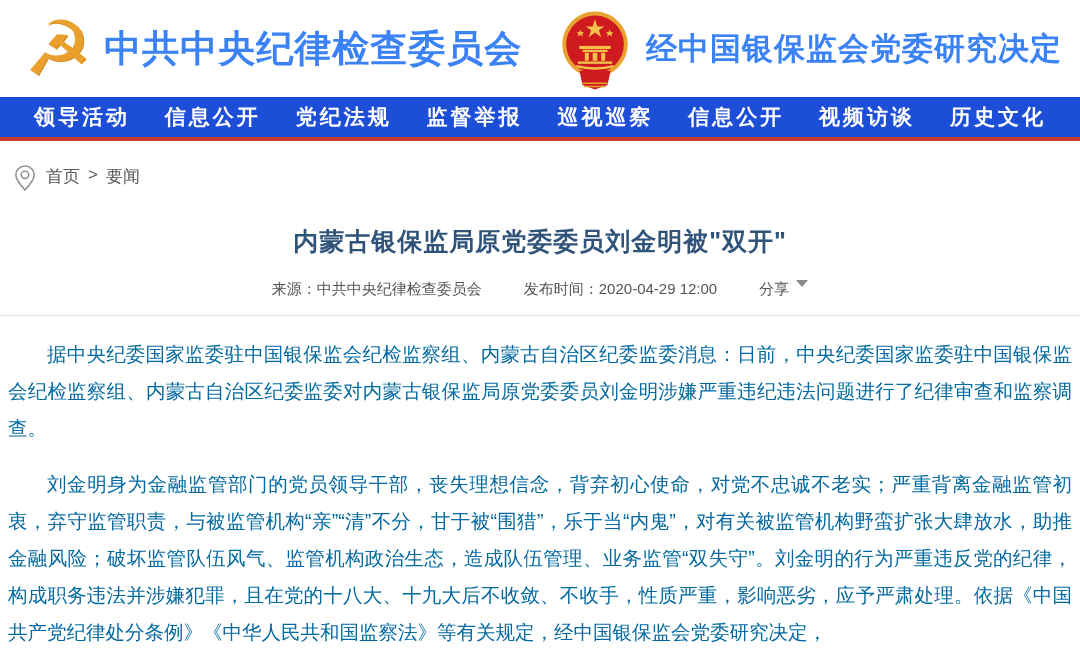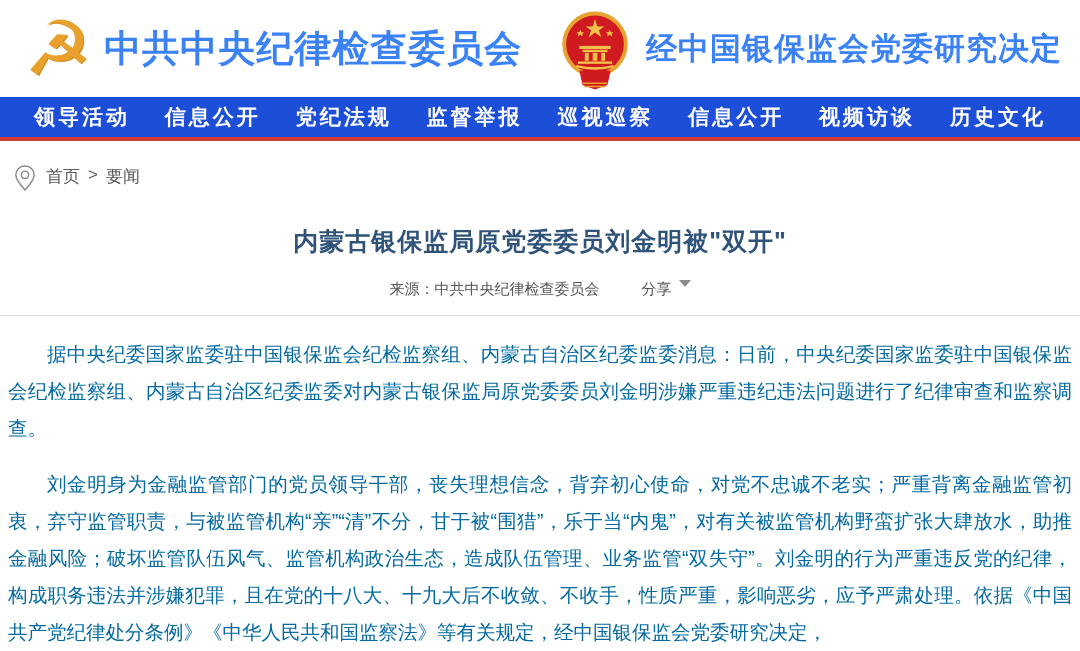--- a/index.html
+++ b/index.html
@@ -153,20 +153,21 @@
   <span class="crumb-link">首页</span>
   <span class="crumb-sep">&gt;</span>
   <span class="crumb-link">要闻</span>
 </div>
 
 <main>
   <h1 class="article-title">内蒙古银保监局原党委委员刘金明被"双开"</h1>
 
   <div class="article-meta">
     <span class="meta-item">来源：中共中央纪律检查委员会</span>
+    <span class="meta-item">发布时间：2020-04-29 12:00</span>
     <span class="meta-item share-btn">
       <span>分享</span>
       <span class="chevron-down"></span>
     </span>
   </div>
 
   <hr class="meta-divider">
 
   <div class="article-body">
     <p>据中央纪委国家监委驻中国银保监会纪检监察组、内蒙古自治区纪委监委消息：日前，中央纪委国家监委驻中国银保监会纪检监察组、内蒙古自治区纪委监委对内蒙古银保监局原党委委员刘金明涉嫌严重违纪违法问题进行了纪律审查和监察调查。</p>

